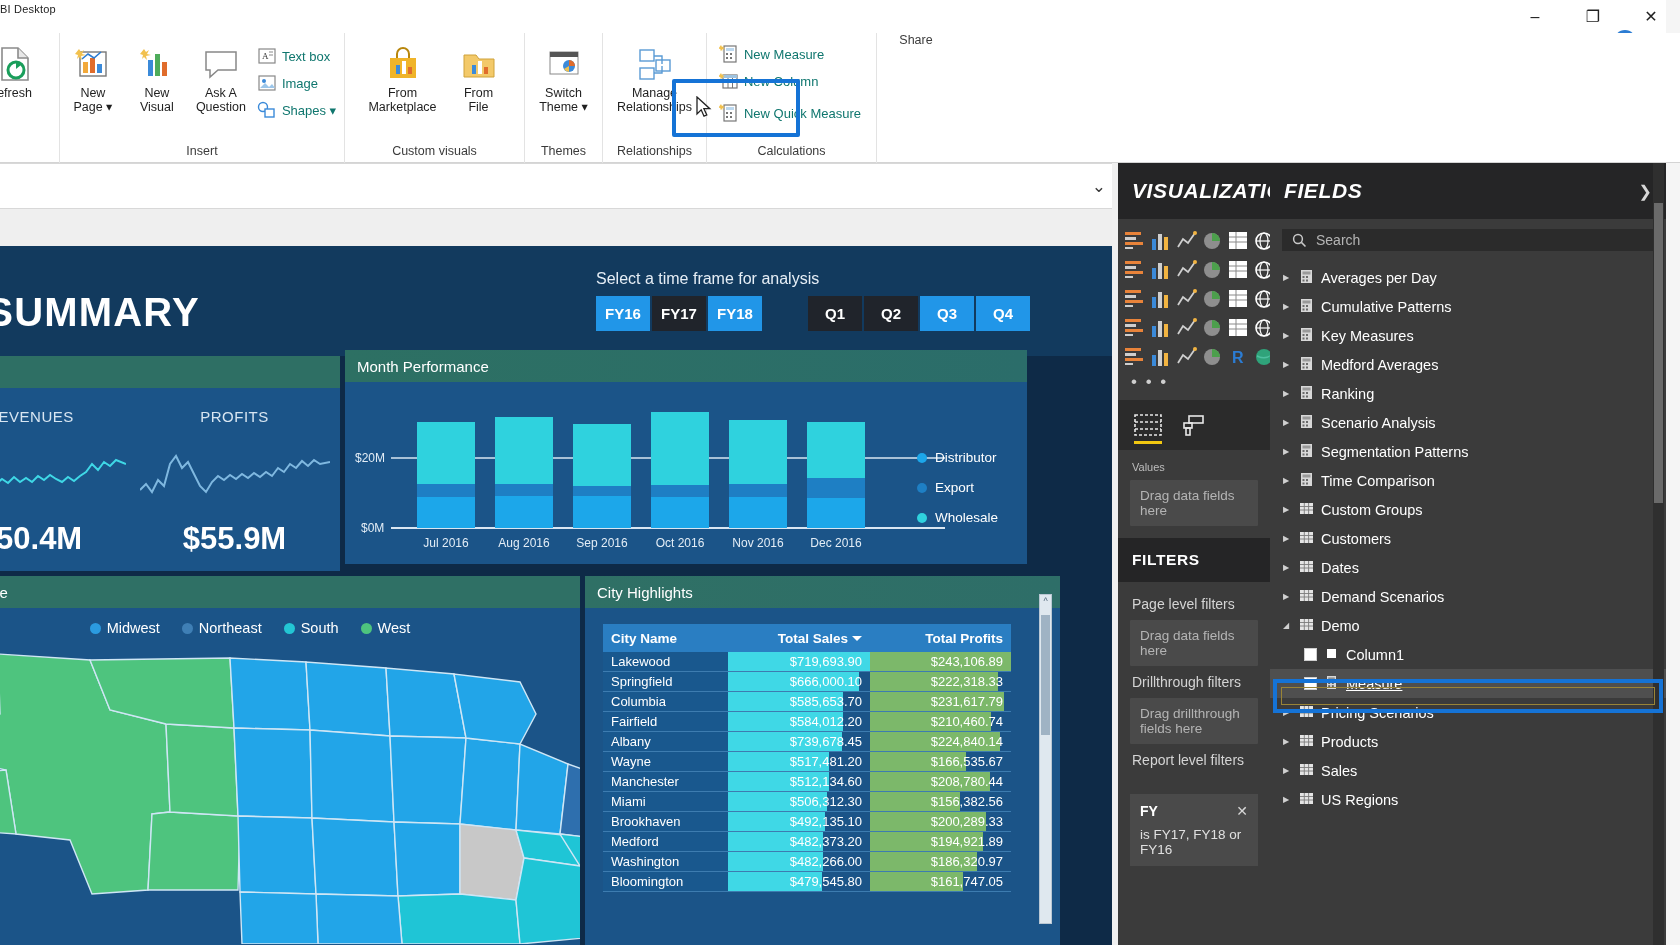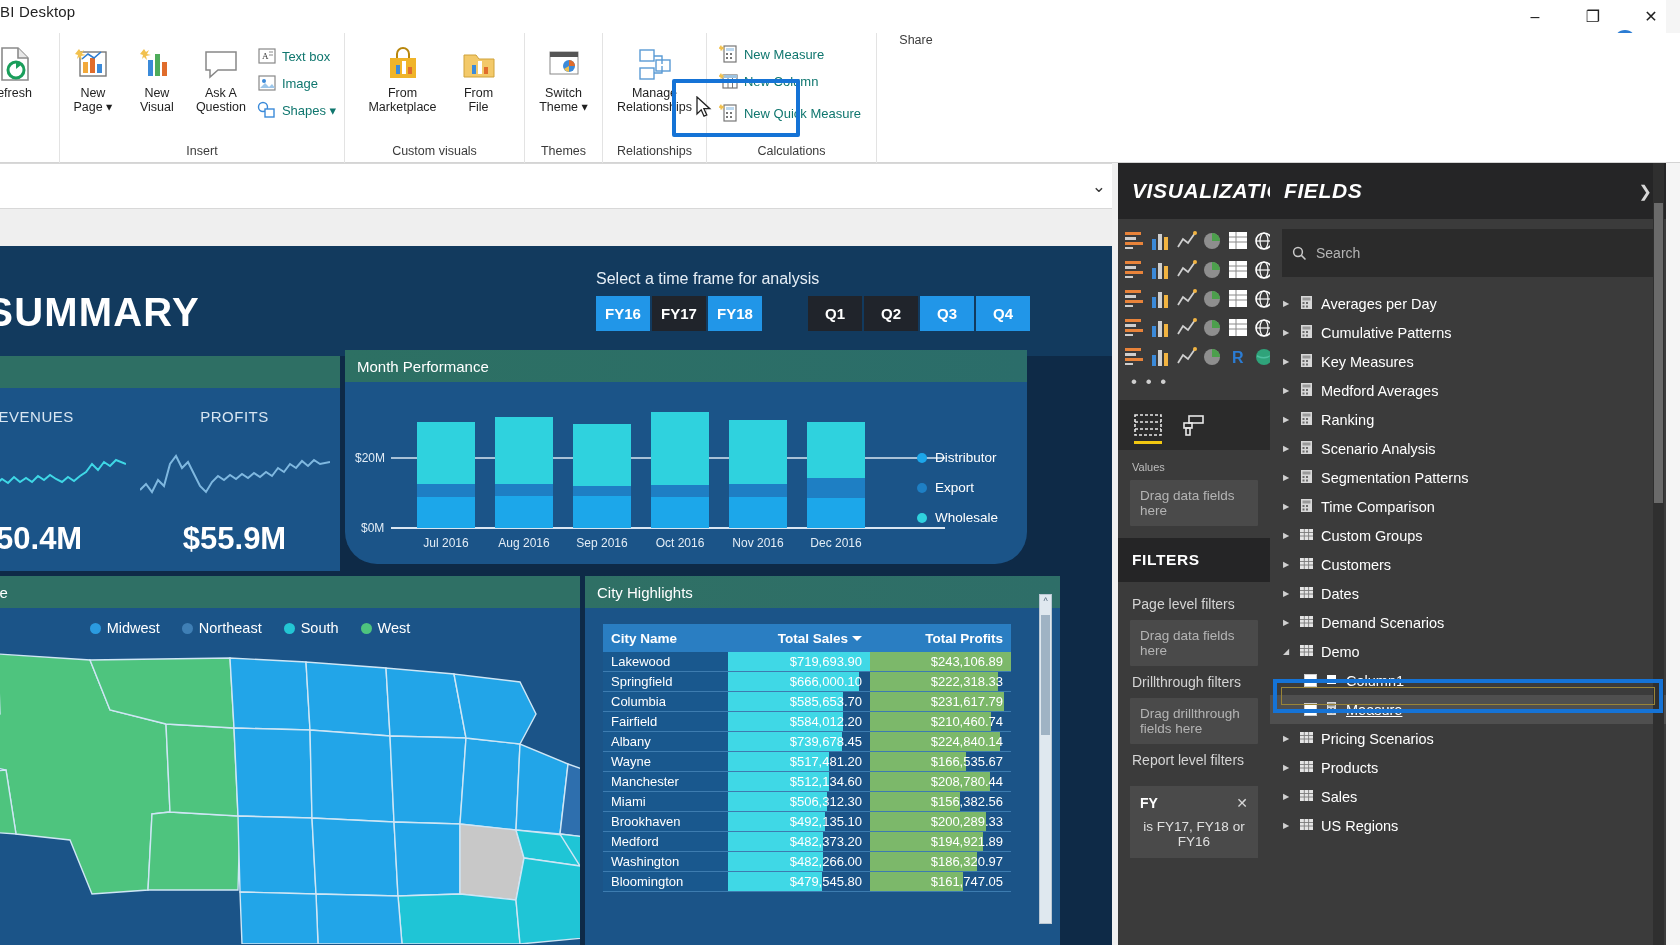--- a/index.html
+++ b/index.html
@@ -10,21 +10,21 @@
     position: relative;
   }
 
   
   .titlebar {
     position: absolute; top: 0; left: 0; width: 1680px; height: 33px;
     background: #ffffff;
   }
   .titlebar .app-title {
     position: absolute; left: 0px; top: 3px;
-    font-size: 15px; color: #222; letter-spacing: .2px;
+    font-size: 11px; color: #222; letter-spacing: .2px;
   }
   .win-btns {
     position: absolute; right: 0; top: 0; height: 33px;
     display: flex; align-items: center;
   }
   .win-btn {
     width: 58px; height: 33px; display: flex; align-items: center; justify-content: center;
     color: #222; font-size: 16px; line-height: 1;
   }
 
@@ -135,21 +135,21 @@
   .kpi .k-lbl {
     position: absolute; top: 20px; width: 100%; text-align: center;
     font-size: 15px; color: #d8e6f2; letter-spacing: .5px;
   }
   .kpi .k-val {
     position: absolute; bottom: 14px; width: 100%; text-align: center;
     font-size: 31px; font-weight: bold; color: #ffffff;
   }
   .kpi .k-spark { position: absolute; top: 58px; left: 8px; width: 190px; height: 62px; }
 
-  #month-card { left: 345px; top: 104px; width: 682px; height: 214px; border-radius: 32px; }
+  #month-card { left: 345px; top: 104px; width: 682px; height: 214px; }
   .mp-body { position: relative; height: 182px; }
 
   #reg-card { left: -80px; top: 330px; width: 660px; height: 370px; }
   #reg-card .card-head { background: linear-gradient(90deg,#2f7065,#2f7065); }
   .reg-legend {
     position: absolute; top: 44px; left: 0; width: 660px;
     display: flex; justify-content: center; gap: 22px;
     font-size: 14.5px; color: #ffffff;
   }
   .reg-legend .li { display: flex; align-items: center; gap: 6px; }
@@ -226,28 +226,28 @@
   .filters-hd {
     height: 44px; background: #252526; display: flex; align-items: center; padding-left: 14px;
     font-size: 15.5px; font-weight: bold; color: #ffffff; letter-spacing: .6px;
   }
   .filters-body { padding: 6px 12px; }
   .f-sec { font-size: 14px; color: #d4d4d4; padding: 8px 2px 8px 2px; }
   .f-drop {
     background: #4a4a4a; color: #b4b4b4; font-size: 13.5px;
     padding: 8px 10px; border-radius: 1px;
   }
-  .f-card { background: #4a4a4a; margin-top: 10px; padding: 9px 10px; text-align: center; }
+  .f-card { background: #4a4a4a; margin-top: 18px; padding: 9px 10px; }
   .f-card .r1 { display: flex; justify-content: space-between; align-items: center; }
   .f-card .nm { font-size: 14px; font-weight: bold; color: #ffffff; }
   .f-card .x { font-size: 14px; color: #d7d7d7; cursor: pointer; }
   .f-card .r2 { font-size: 13.5px; color: #e0e0e0; margin-top: 8px; }
 
   .search-box {
-    margin: 10px 12px 4px 12px; height: 48px; background: #2b2b2b;
+    margin: 10px 12px 4px 12px; height: 22px; background: #2b2b2b;
     display: flex; align-items: center; gap: 9px; padding: 8px 10px;
   }
   .search-box .ph { font-size: 14px; color: #b5b5b5; }
   .fields-list { padding: 8px 0 0 0; position: relative; }
   .f-row {
     display: flex; align-items: center; height: 29px; padding-left: 10px; gap: 7px;
     font-size: 14.5px; color: #ffffff; cursor: pointer; position: relative;
   }
   .f-row .tri {
     width: 12px; font-size: 8px; color: #d0d0d0; display:flex; align-items:center; justify-content:center;

